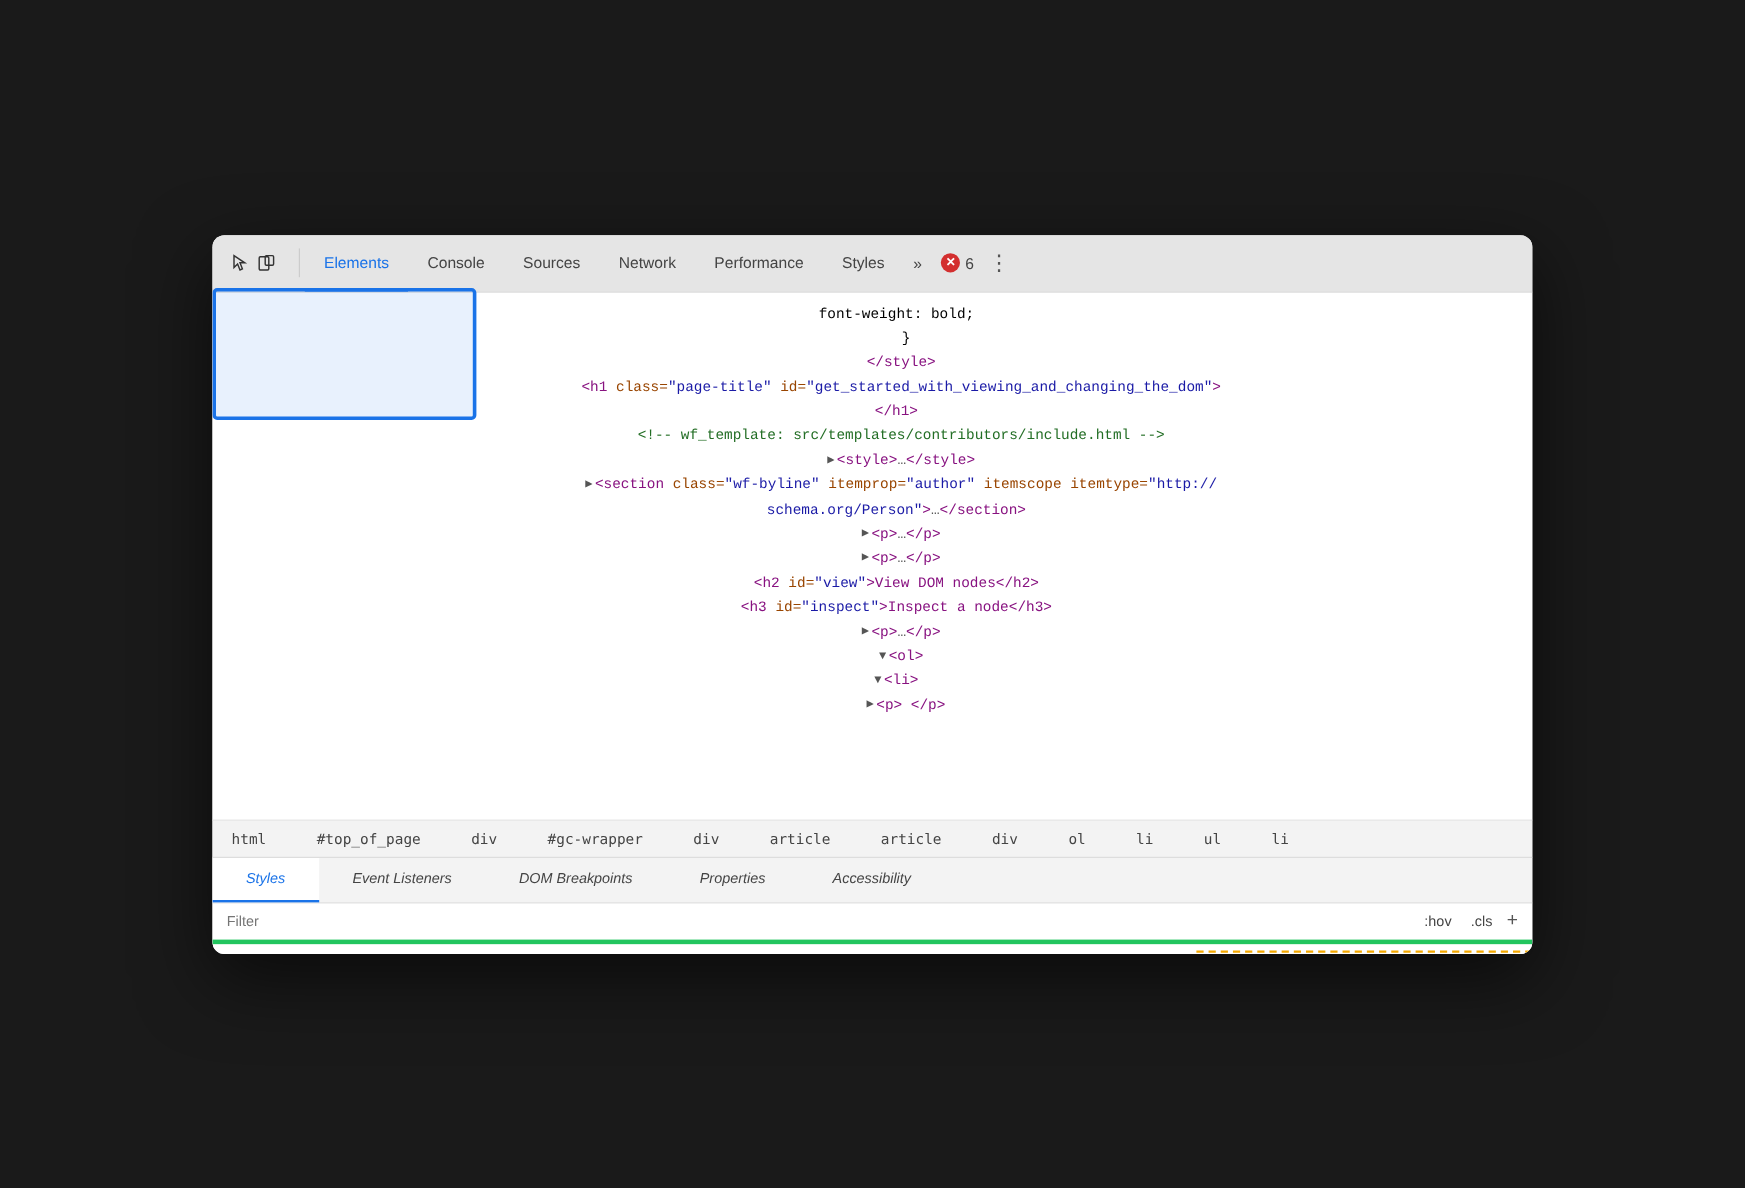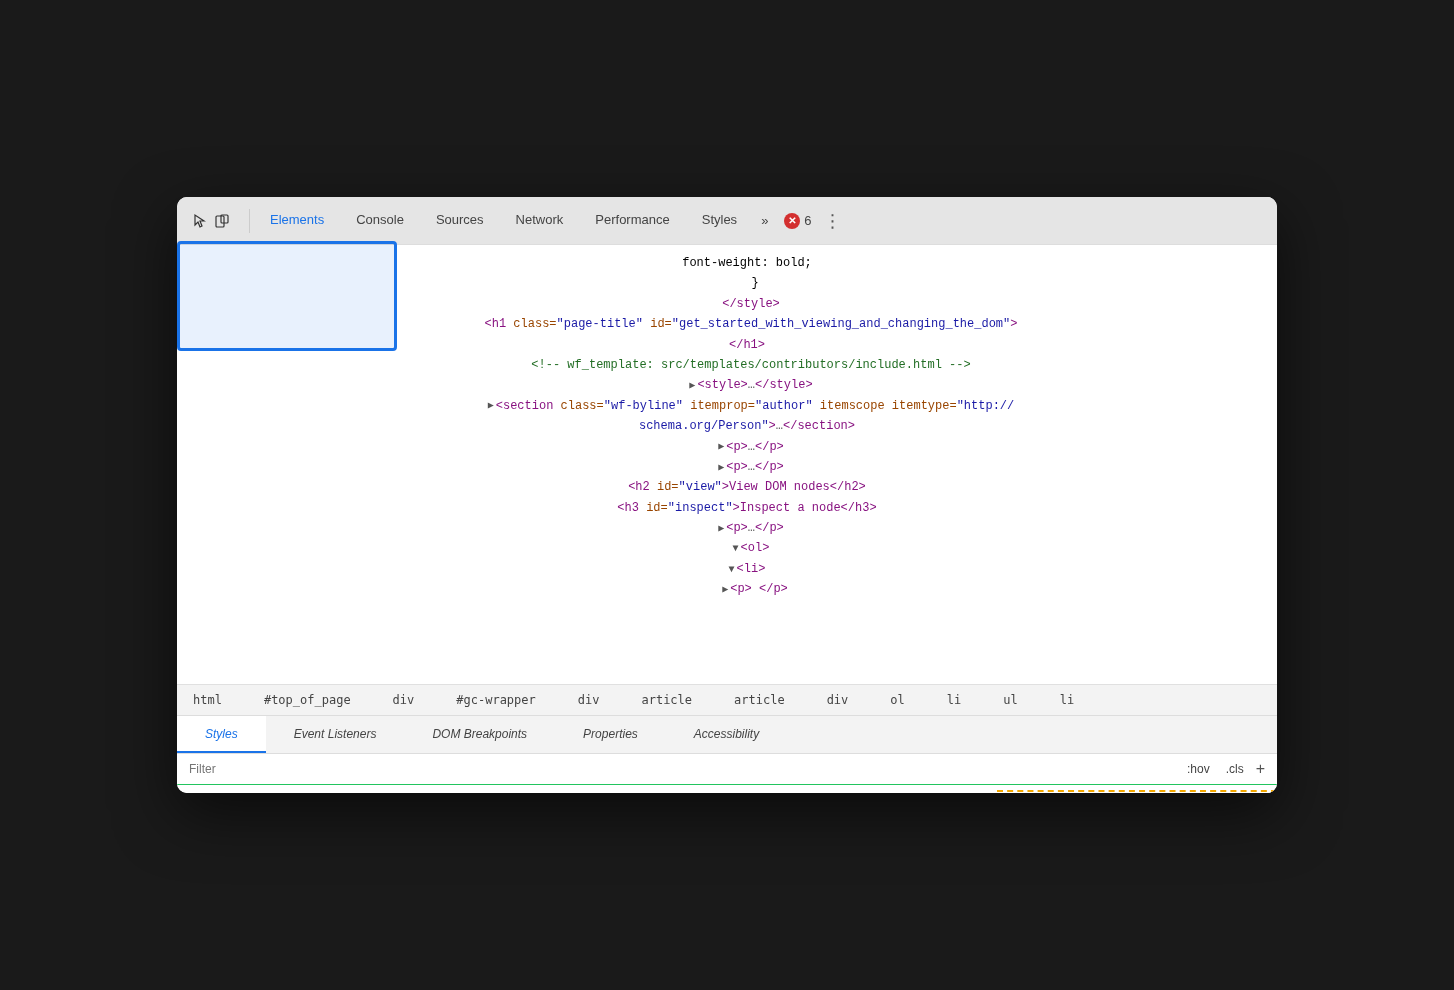--- a/index.html
+++ b/index.html
@@ -227,21 +227,21 @@
       background: #fff;
     }
 
     
     .filter-bar {
       background: #fff;
       padding: 6px 12px;
       display: flex;
       align-items: center;
       gap: 8px;
-      border-bottom: 1px solid #22c55e;
+      border-bottom: 4px solid #22c55e;
     }
 
     .filter-input {
       border: none;
       outline: none;
       font-size: 12px;
       color: #444;
       flex: 1;
       background: transparent;
       font-family: -apple-system, sans-serif;

